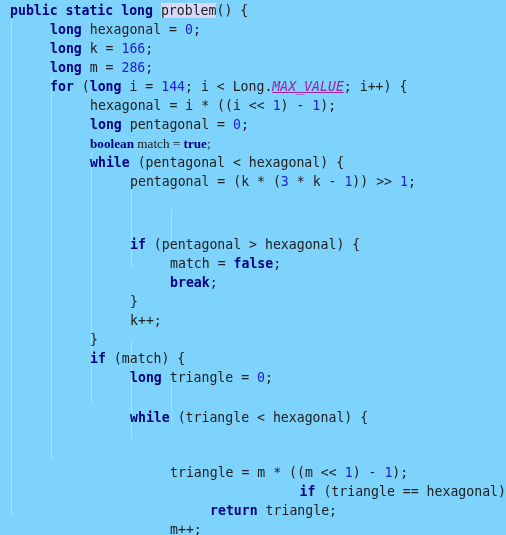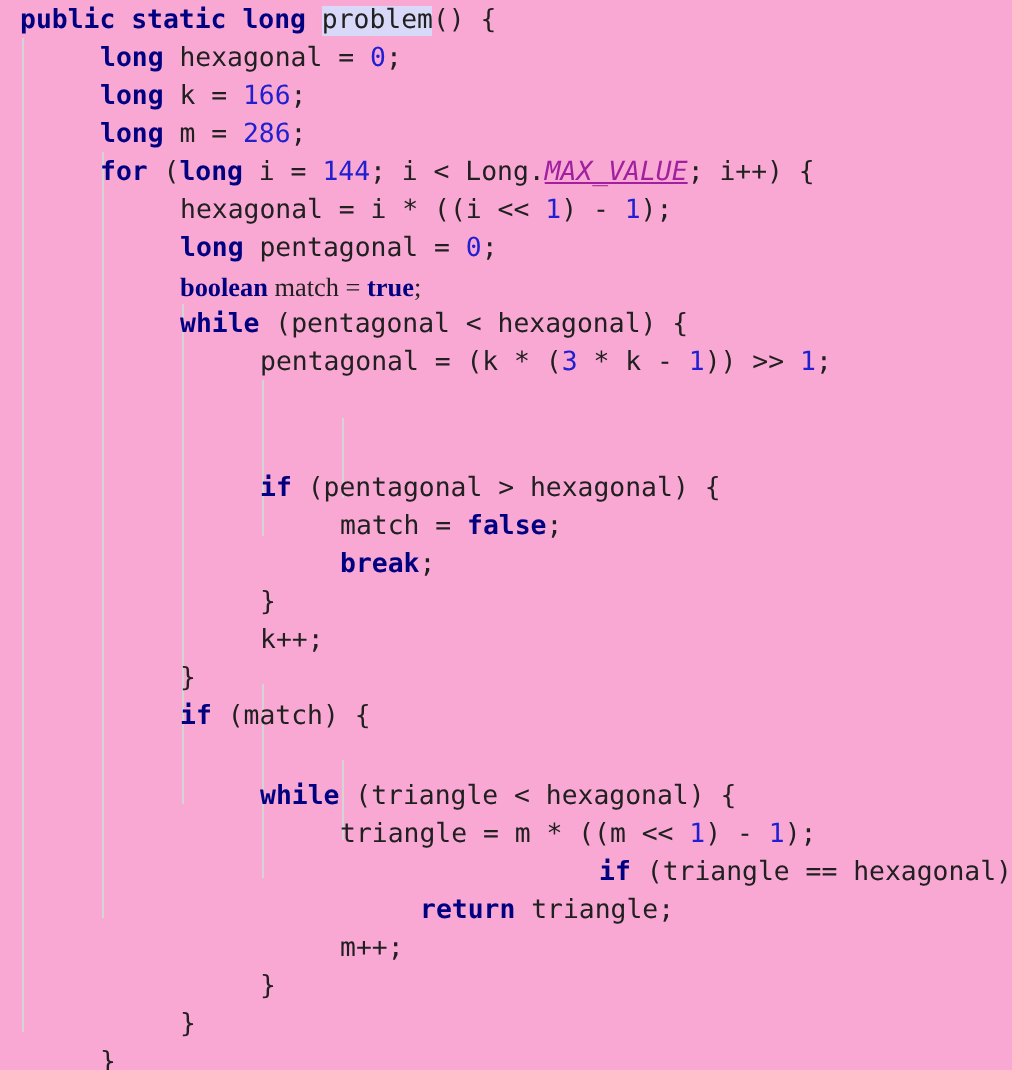--- a/index.html
+++ b/index.html
@@ -12,21 +12,21 @@
     width: 506px;
     height: 535px;
     overflow: hidden;
     font-family: "DejaVu Sans Mono", "Liberation Mono", monospace;
   }
 
   #editor {
     position: relative;
     width: 506px;
     height: 535px;
-    background: #f9a8d4;
+    background: #7dd3fc;
     font-family: "DejaVu Sans Mono", "Liberation Mono", monospace;
     font-size: 13.2px;
     line-height: 19px;
     color: #202020;
     padding: 0;
     box-sizing: border-box;
   }
 
   
   .guides {
@@ -91,22 +91,23 @@
       <div class="line" style="padding-left: 80px; font-family: Liberation Serif, serif;"><span class="kw">boolean</span><span class="id"> match = </span><span class="kw">true</span><span class="punc">;</span></div>
       <div class="line" style="padding-left: 80px;"><span class="kw">while</span><span class="id"> (pentagonal &lt; hexagonal) {</span></div>
       <div class="line" style="padding-left: 120px;"><span class="id">pentagonal = (k * (</span><span class="num">3</span><span class="id"> * k - </span><span class="num">1</span><span class="id">)) &gt;&gt; </span><span class="num">1</span><span class="punc">;</span></div>
       <div class="line" style="padding-left: 120px; margin-top: 44px;"><span class="kw">if</span><span class="id"> (pentagonal &gt; hexagonal) {</span></div>
       <div class="line" style="padding-left: 160px;"><span class="id">match = </span><span class="kw">false</span><span class="punc">;</span></div>
       <div class="line" style="padding-left: 160px;"><span class="kw">break</span><span class="punc">;</span></div>
       <div class="line" style="padding-left: 120px;"><span class="punc">}</span></div>
       <div class="line" style="padding-left: 120px;"><span class="id">k++;</span></div>
       <div class="line" style="padding-left: 80px;"><span class="punc">}</span></div>
       <div class="line" style="padding-left: 80px;"><span class="kw">if</span><span class="id"> (match) {</span></div>
+      <div class="line" style="padding-left: 120px;"><span class="kw">long</span><span class="id"> triangle = </span><span class="num">0</span><span class="punc">;</span></div>
       <div class="line" style="padding-left: 120px; margin-top: 21px;"><span class="kw">while</span><span class="id"> (triangle &lt; hexagonal) {</span></div>
-      <div class="line" style="padding-left: 160px;"><span class="id">triangle = m * ((m &lt;&lt; </span><span class="num">1</span><span class="id">) - </span><span class="num">1</span><span class="punc">);</span></div>
+      <div class="line" style="padding-left: 160px; margin-top: 36px;"><span class="id">triangle = m * ((m &lt;&lt; </span><span class="num">1</span><span class="id">) - </span><span class="num">1</span><span class="punc">);</span></div>
       <div class="line" style="padding-left: 160px; text-align: right;"><span class="kw">if</span><span class="id"> (triangle == hexagonal)</span></div>
       <div class="line" style="padding-left: 200px;"><span class="kw">return</span><span class="id"> triangle;</span></div>
       <div class="line" style="padding-left: 160px;"><span class="id">m++;</span></div>
       <div class="line" style="padding-left: 120px;"><span class="punc">}</span></div>
       <div class="line" style="padding-left: 80px;"><span class="punc">}</span></div>
       <div class="line" style="padding-left: 40px;"><span class="punc">}</span></div>
       <div class="line" style="padding-left: 40px;"><span class="kw">return</span><span class="id"> </span><span class="num">-1</span><span class="punc">;</span></div>
       <div class="line" style="padding-left: 0px;"><span class="punc">}</span></div>
     </div>
 

